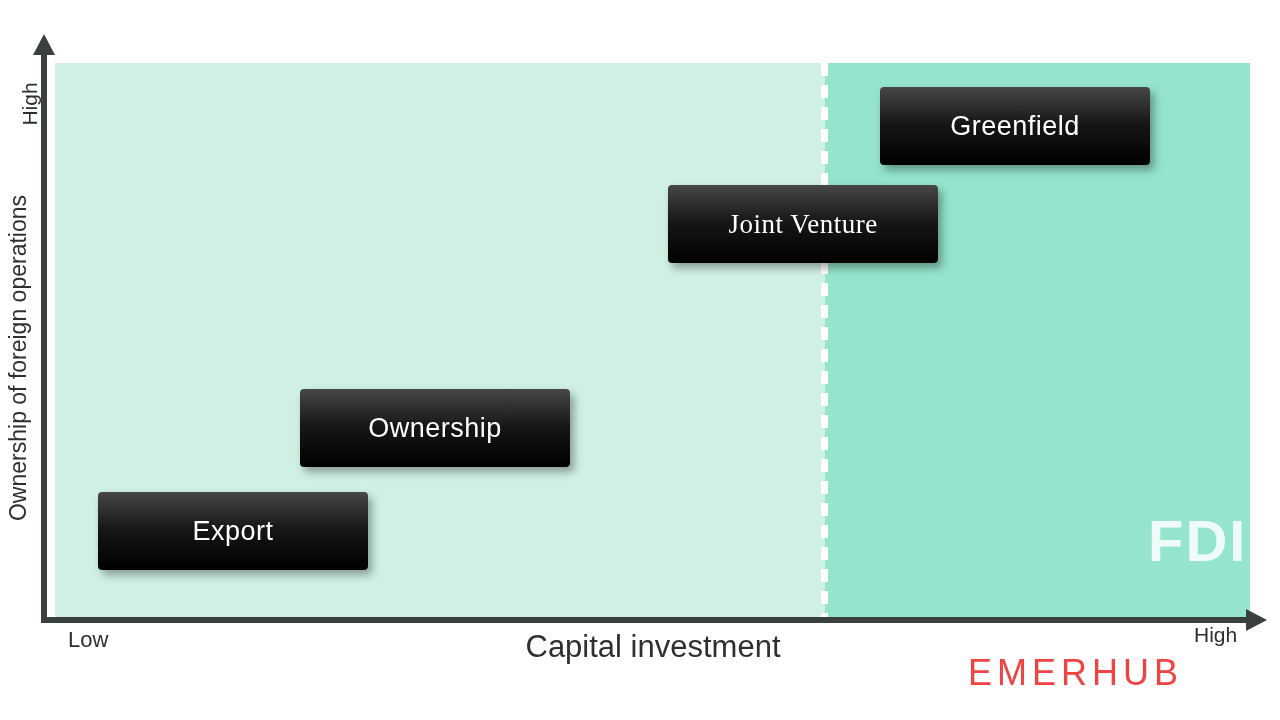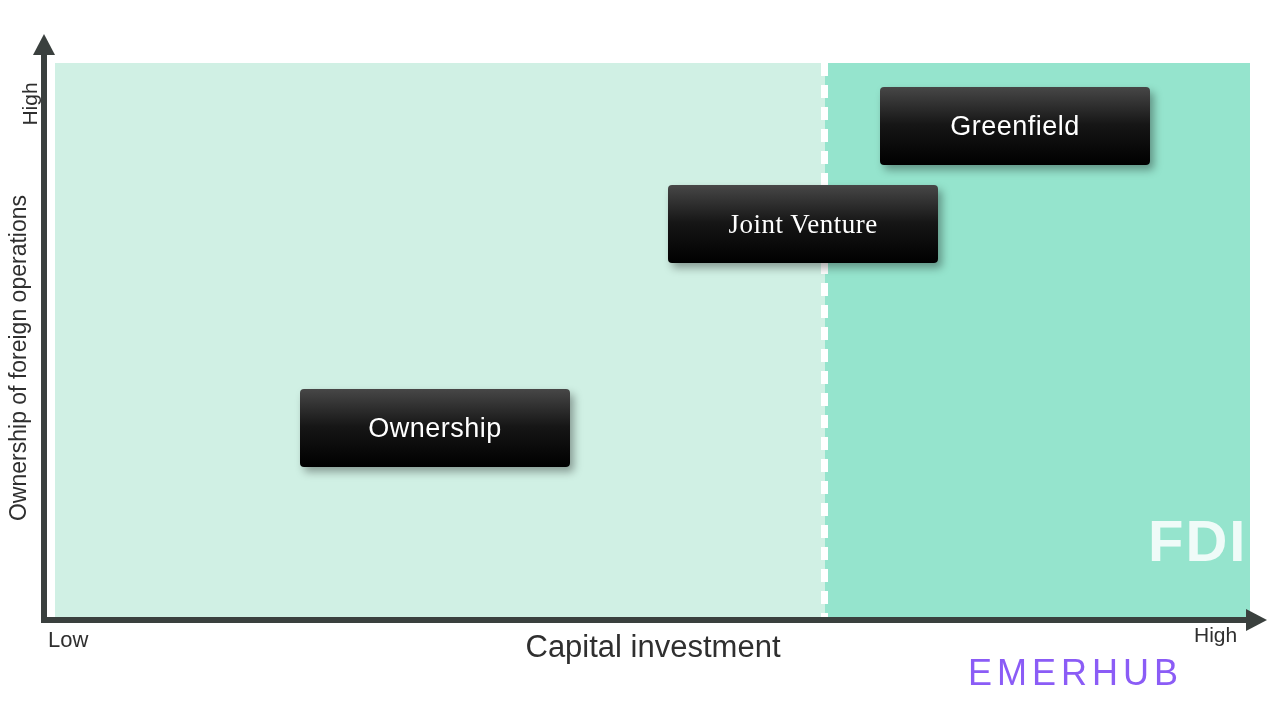--- a/index.html
+++ b/index.html
@@ -92,57 +92,60 @@
     left: 18px; top: 358px;
     transform: translate(-50%,-50%) rotate(-90deg);
     white-space: nowrap;
     font-size: 23px;
   }
   .y-high {
     left: 29px; top: 104px;
     transform: translate(-50%,-50%) rotate(-90deg);
     font-size: 21px;
   }
-  .x-low  { left: 48px;  top: 629px; font-size: 22px; }
+  .x-low  { left: 68px;  top: 629px; font-size: 22px; }
   .x-title {
     left: 653px; top: 631px;
     transform: translateX(-50%);
     font-size: 31px;
     white-space: nowrap;
   }
   .x-high { left: 1194px; top: 624px; font-size: 21px; }
 
   
   .wordmark {
     position: absolute;
     left: 968px; top: 655px;
     font-size: 36px;
     font-weight: 400;
     letter-spacing: 5px;
-    color: #8b5cf6;
+    color: #ef4444;
     line-height: 1;
     text-align: center;
   }
 </style>
 </head>
 <body>
 
 <div class="stage">
 
   <div class="region region-light"></div>
   <div class="region region-dark"></div>
   <div class="divider"></div>
 
   <div class="axis-y"></div>
   <div class="arrow-up"></div>
   <div class="axis-x"></div>
   <div class="arrow-right"></div>
 
   <div class="region-label label-fdi">FDI</div>
 
+  <div class="strategy-box box-export">
+    <span>Export</span>
+  </div>
   <div class="strategy-box box-licensing">
     <span>Ownership</span>
   </div>
   <div class="strategy-box box-joint-venture">
     <span>Joint Venture</span>
   </div>
   <div class="strategy-box box-greenfield">
     <span>Greenfield</span>
   </div>
 

